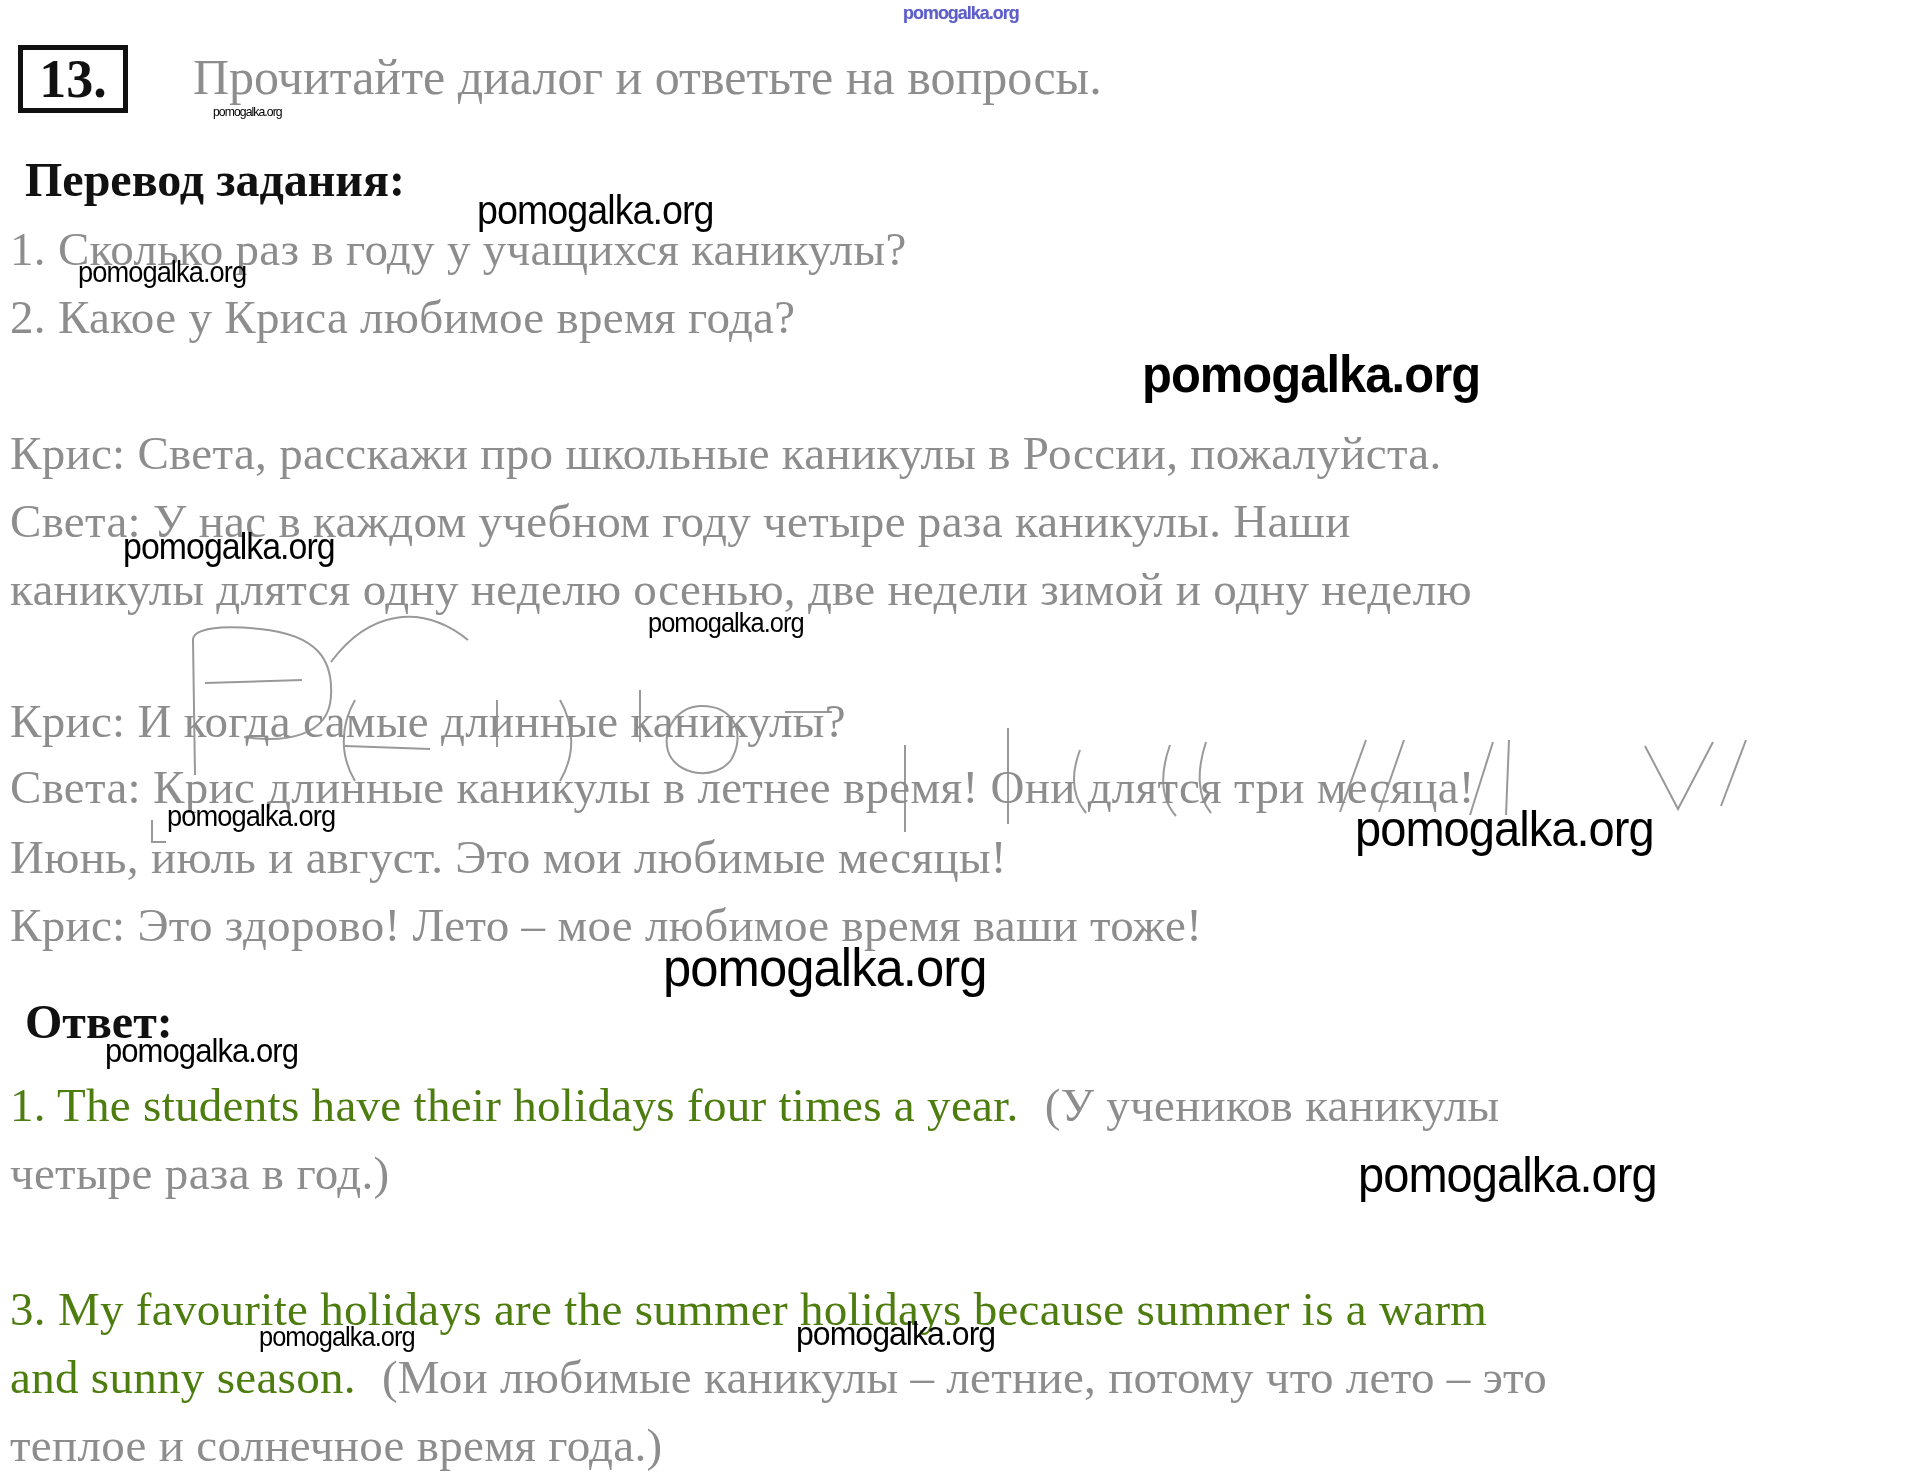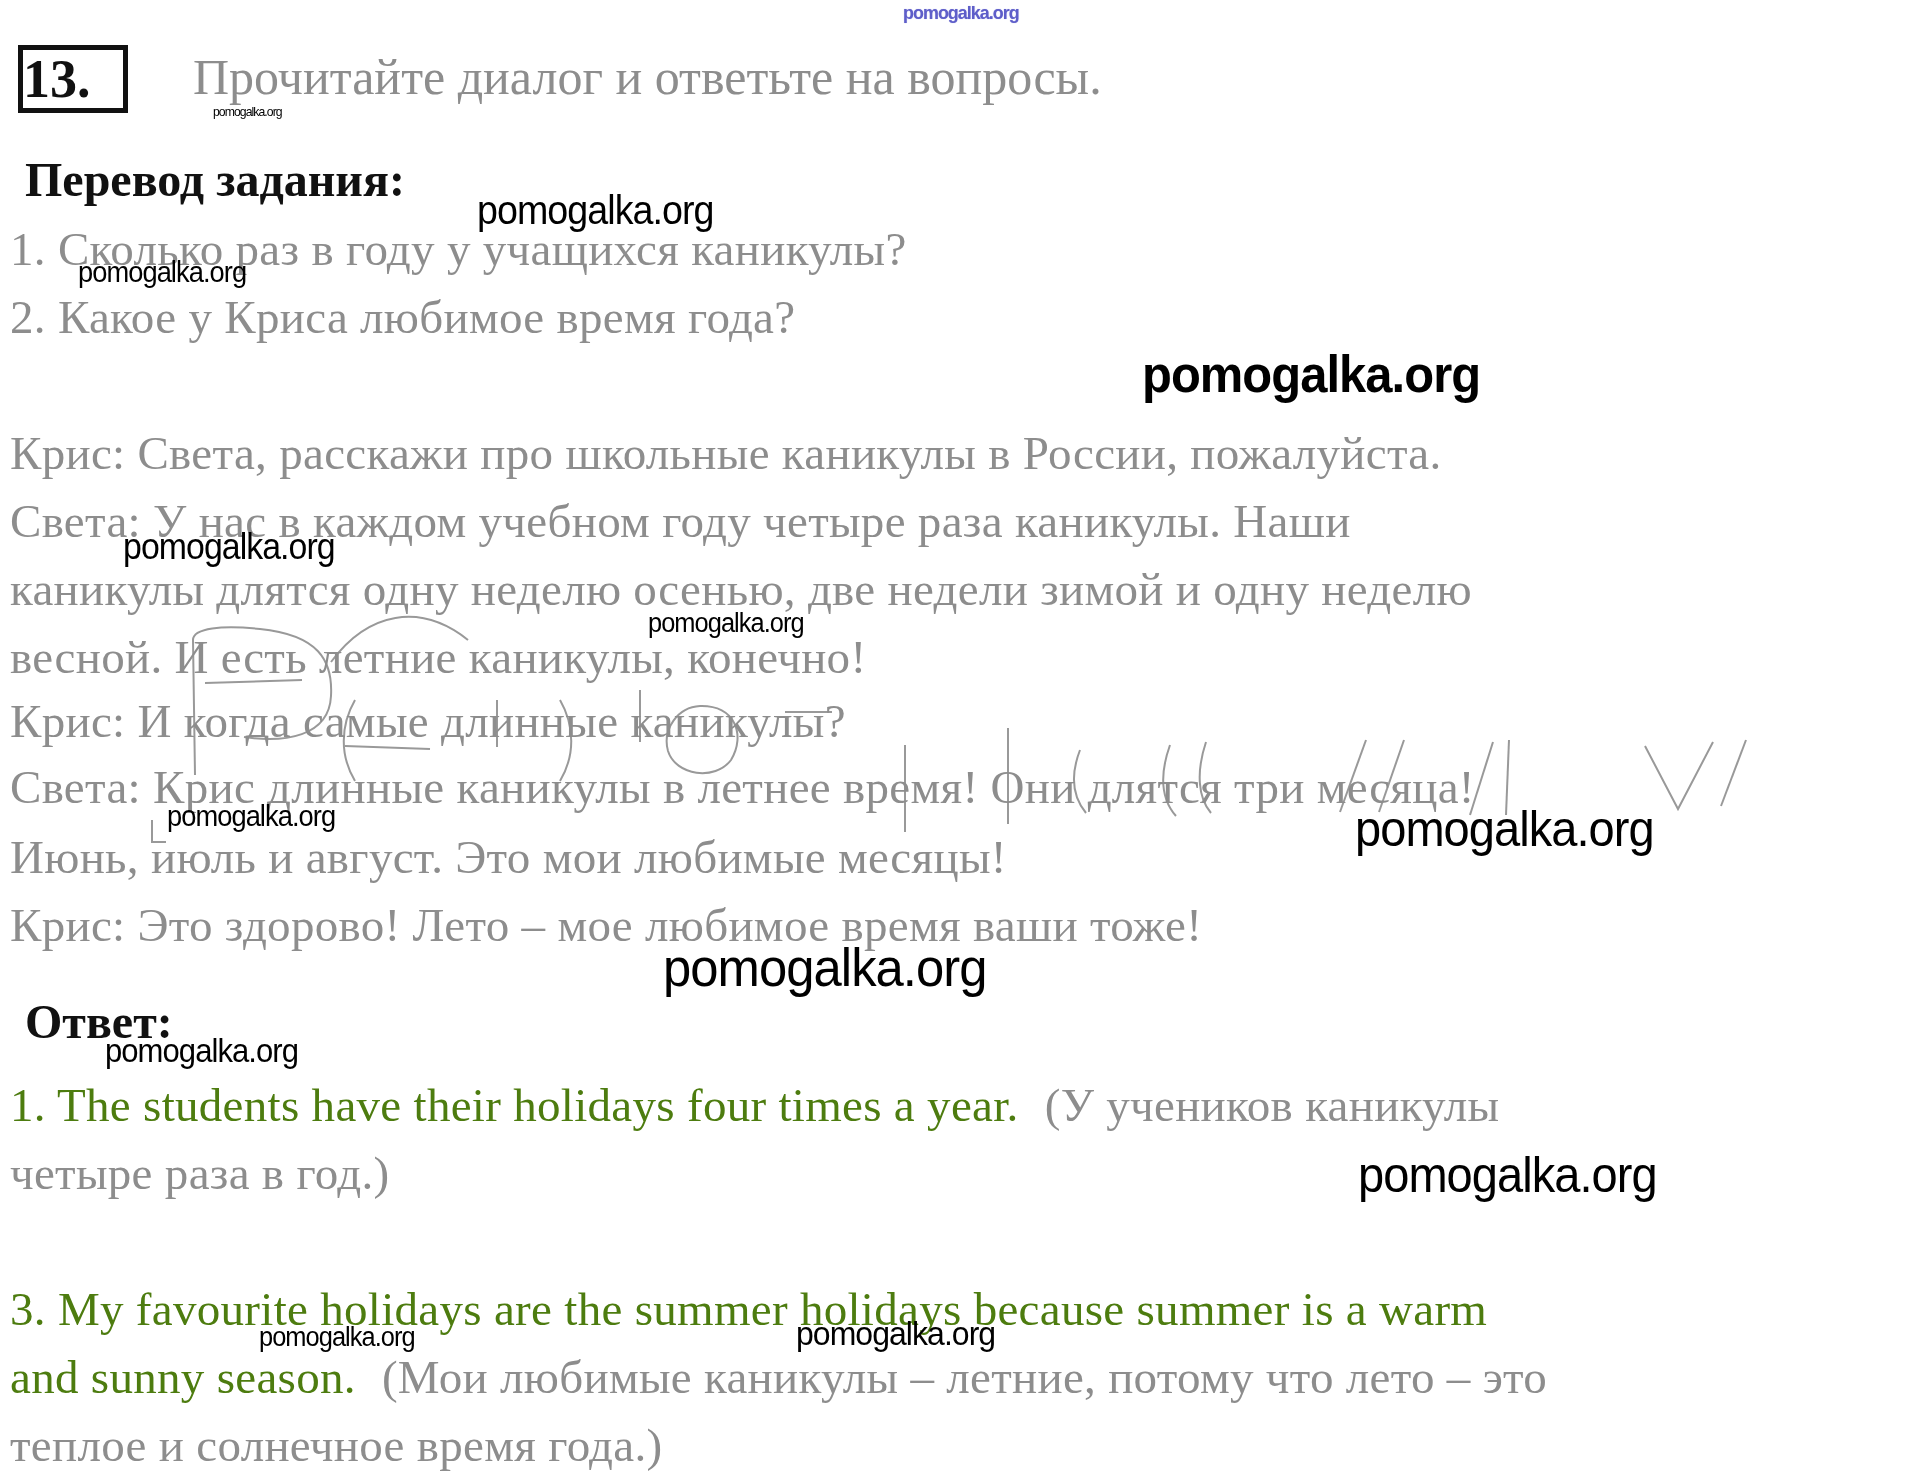--- a/index.html
+++ b/index.html
@@ -1,21 +1,21 @@
 <!DOCTYPE html>
 <html><head>
 <meta charset="utf-8">
 <style>
   html,body{margin:0;padding:0;background:#ffffff;}
   #page{position:relative;width:1921px;height:1478px;background:#ffffff;overflow:hidden;
         font-family:"Liberation Serif",serif;}
 
   
   .task-number-box{position:absolute;left:18px;top:45px;width:100px;height:58px;
-        border:5px solid #111;display:flex;align-items:center;}
+        border:5px solid #111;display:flex;align-items:center;justify-content:center;}
   .task-number-box span{font-size:54px;font-weight:bold;color:#111;line-height:1;}
   .task-title{position:absolute;left:145px;top:48px;font-size:50px;color:#8d8d8d;white-space:nowrap;margin-left:48px;}
 
   
   .heading{position:absolute;left:16px;font-size:48px;font-weight:bold;color:#111;white-space:nowrap;margin-left:9px;}
 
   
   .line{position:absolute;left:10px;font-size:47px;color:#8d8d8d;white-space:nowrap;letter-spacing:0.3px;}
   .line .en{color:#4d7c0f;}
   .line .ru{color:#8d8d8d;margin-left:14px;}
@@ -68,21 +68,20 @@
 
   <div class="heading" style="top:152px">Перевод задания:</div>
   <div class="heading" style="top:994px">Ответ:</div>
 
   <div class="line" style="top:222px">1. Сколько раз в году у учащихся каникулы?</div>
   <div class="line" style="top:290px">2. Какое у Криса любимое время года?</div>
 
   <div class="line" style="top:426px">Крис: Света, расскажи про школьные каникулы в России, пожалуйста.</div>
   <div class="line" style="top:494px">Света: У нас в каждом учебном году четыре раза каникулы. Наши</div>
   <div class="line" style="top:562px">каникулы длятся одну неделю осенью, две недели зимой и одну неделю</div>
-  <div class="line" style="top:630px">весной. И есть летние каникулы, конечно!</div>
   <div class="line" style="top:694px">Крис: И когда самые длинные каникулы?</div>
   <div class="line" style="top:760px">Света: Крис длинные каникулы в летнее время! Они длятся три месяца!</div>
   <div class="line" style="top:830px">Июнь, июль и август. Это мои любимые месяцы!</div>
   <div class="line" style="top:898px">Крис: Это здорово! Лето – мое любимое время ваши тоже!</div>
 
   <div class="line" style="top:1078px">
     <span class="en">1. The students have their holidays four times a year.</span>
     <span class="ru">(У учеников каникулы</span>
   </div>
   <div class="line" style="top:1146px">четыре раза в год.)</div>

